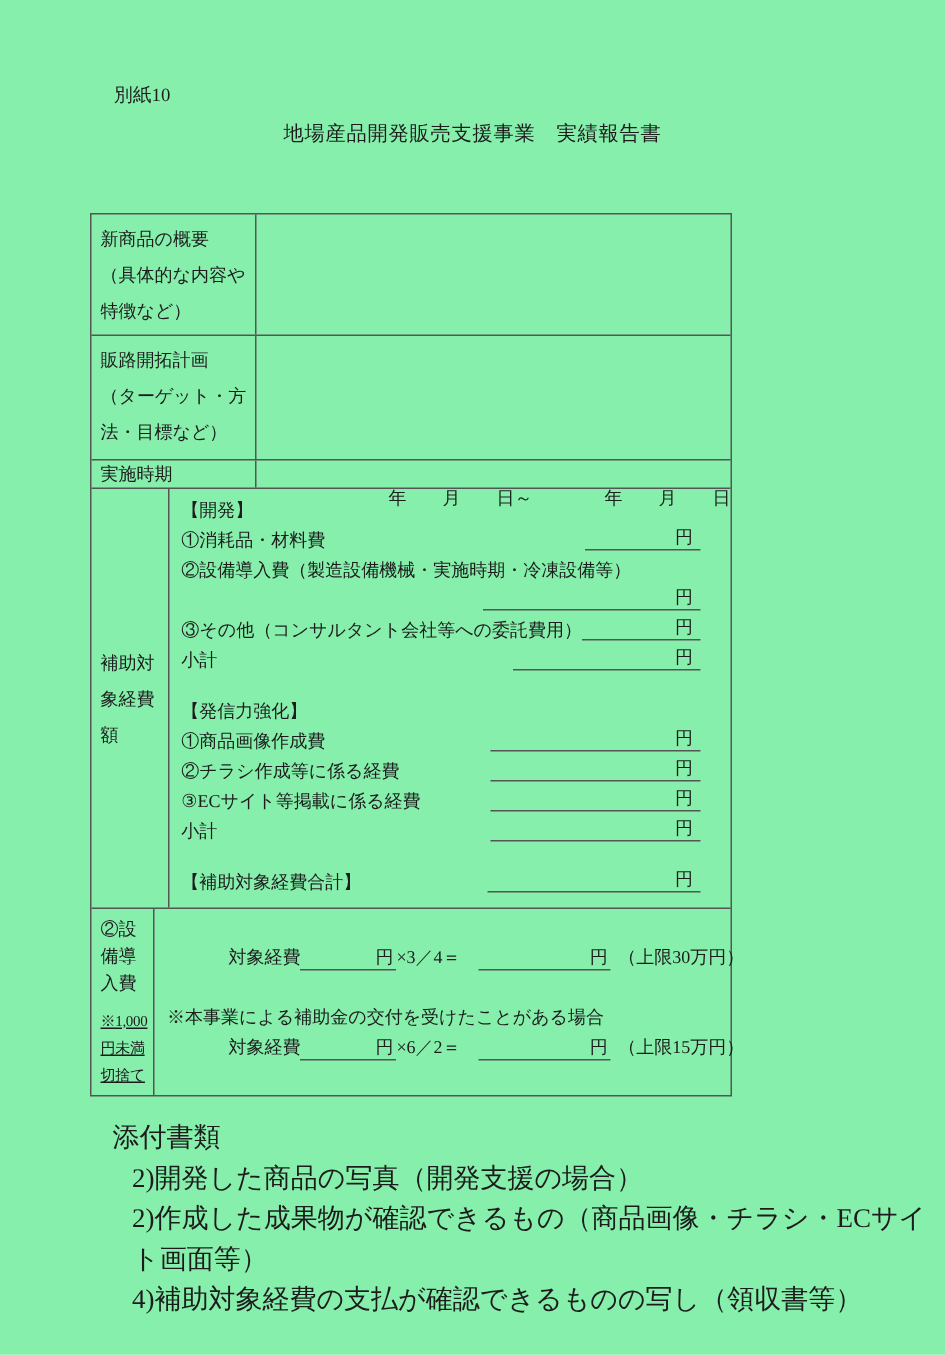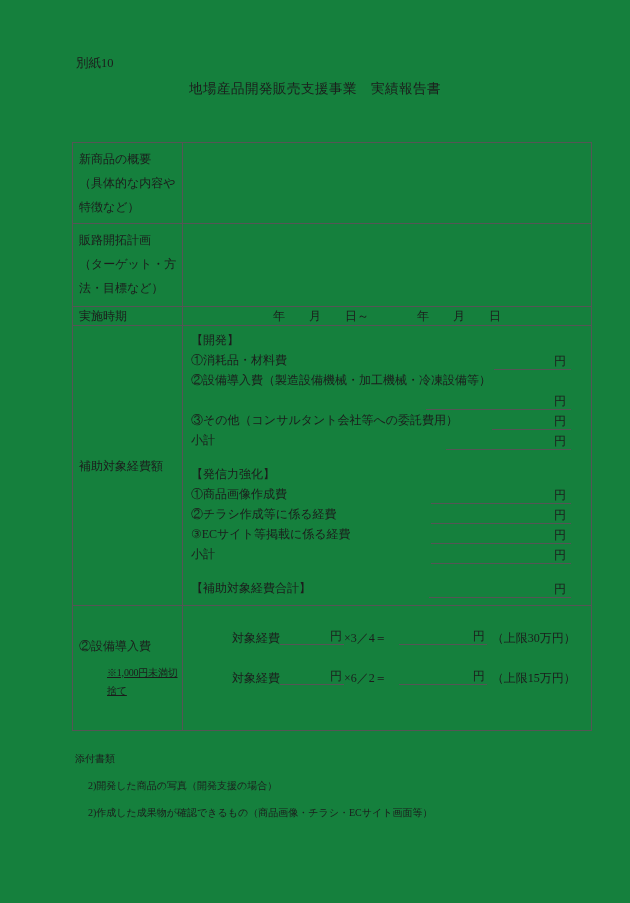--- a/index.html
+++ b/index.html
@@ -1,82 +1,81 @@
 <!DOCTYPE html>
 <html><head>
 <meta charset="utf-8">
 <style>
   * { margin:0; padding:0; box-sizing:border-box; }
   body { background:#ffffff; }
   .sheet {
     position:relative;
     width:630px; height:903px;
-    background:#15803d;
+    background:#86efac;
     font-family:"Liberation Serif","DejaVu Serif",serif;
     color:#1c1c1c;
     overflow:hidden;
   }
   .attach-no {
     position:absolute; left:76px; top:55px;
     font-size:12.5px;
   }
   .doc-title {
     position:absolute; top:80px; left:0; width:100%;
     text-align:center; font-size:13.5px; letter-spacing:0.5px;
   }
   .form-table {
-    position:absolute; left:72px; top:142px; width:520px;
+    position:absolute; left:60px; top:142px; width:428px;
     border:1px solid #555;
   }
   .row { display:flex; border-bottom:1px solid #555; }
   .row:last-child { border-bottom:none; }
   .cell { font-size:12px; }
   .label-cell {
     width:110px; border-right:1px solid #555;
     padding:4px 4px 0 6px; line-height:24px;
     white-space:pre-line;
   }
   .content-cell { flex:1; position:relative; }
   .row-overview { height:81px; }
   .row-plan { height:83px; }
   .row-period { height:19px; }
   .row-expense { height:280px; }
   .row-claim { height:124px; }
   .row-period .label-cell { padding-top:1px; line-height:16px; }
-  .period-content { text-align:center; line-height:17px; padding-top:1px; }
+  .period-content { text-align:right; line-height:17px; padding-top:1px;margin-top:16px; }
   .label-center { display:flex; align-items:center; padding-top:0; }
   .claim-label-cell {
     display:flex; flex-direction:column; justify-content:center;
     padding-top:0; line-height:18px;
   }
   .claim-note {
     font-size:10px; text-decoration:underline; margin-top:9px;
     letter-spacing:-0.2px;
-    margin-left:28px;
   }
   .expense-content { padding:4px 0 0 8px; }
   .claim-content { padding:22px 0 0 8px; }
   .line { height:20px; line-height:20px; white-space:nowrap; }
-  .fee { display:flex; align-items:flex-end; }
+  .fee { display:flex; }
   .fill {
     display:inline-block; height:17px; line-height:17px;
     border-bottom:1px solid #555;
     text-align:right; padding-right:5px;
   }
   .fee .fill-right { margin-left:auto; margin-right:20px; }
   .spacer { height:14px; }
   .claim-spacer { height:20px; }
-  .claim-line { display:flex; align-items:flex-start;margin-left:41px; }
+  .claim-line { display:flex; align-items:center;margin-left:41px; }
   .cf1 { width:64px; }
   .cf2 { width:88px; margin-left:12px; }
   .cf1, .cf2 { padding-right:2px; }
   .cap { margin-left:5px; }
   .attachments {
     position:absolute; left:75px; top:745px;
-    font-size:10px; line-height:27px;
+    font-size:18px; line-height:27px;
   }
   .att-item { margin-left:13px; }
 </style>
 </head>
 <body>
 
 <div class="sheet">
 
   <div class="attach-no">別紙10</div>
   <div class="doc-title">地場産品開発販売支援事業　実績報告書</div>
@@ -111,21 +110,21 @@
       <div class="cell content-cell expense-content">
 
         <div class="line">【開発】</div>
 
         <div class="line fee">
           <span>①消耗品・材料費</span>
           <span class="fill fill-right" style="width:77px"><span>円</span></span>
         </div>
 
         <div class="line">
-          <span>②設備導入費（製造設備機械・加工機械・冷凍設備等）</span>
+          <span>②設備導入費（製造設備機械・実施時期・冷凍設備等）</span>
         </div>
         <div class="line fee">
           <span class="fill fill-right" style="width:145px"><span>円</span></span>
         </div>
 
         <div class="line fee">
           <span>③その他（コンサルタント会社等への委託費用）</span>
           <span class="fill fill-right" style="width:79px"><span>円</span></span>
         </div>
 
@@ -178,33 +177,35 @@
         <div class="line claim-line">
           <span>対象経費</span>
           <span class="fill cf1"><span>円</span></span>
           <span>×3／4＝</span>
           <span class="fill cf2"><span>円</span></span>
           <span class="cap">（上限30万円）</span>
         </div>
 
         <div class="claim-spacer"></div>
 
+        <div class="line">※本事業による補助金の交付を受けたことがある場合</div>
 
         <div class="line claim-line">
           <span>対象経費</span>
           <span class="fill cf1"><span>円</span></span>
           <span>×6／2＝</span>
           <span class="fill cf2"><span>円</span></span>
           <span class="cap">（上限15万円）</span>
         </div>
 
       </div>
     </div>
 
   </div>
 
   <div class="attachments">
     <div>添付書類</div>
     <div class="att-item">2)開発した商品の写真（開発支援の場合）</div>
     <div class="att-item">2)作成した成果物が確認できるもの（商品画像・チラシ・ECサイト画面等）</div>
+    <div class="att-item">4)補助対象経費の支払が確認できるものの写し（領収書等）</div>
   </div>
 
 </div>
 
 </body></html>

